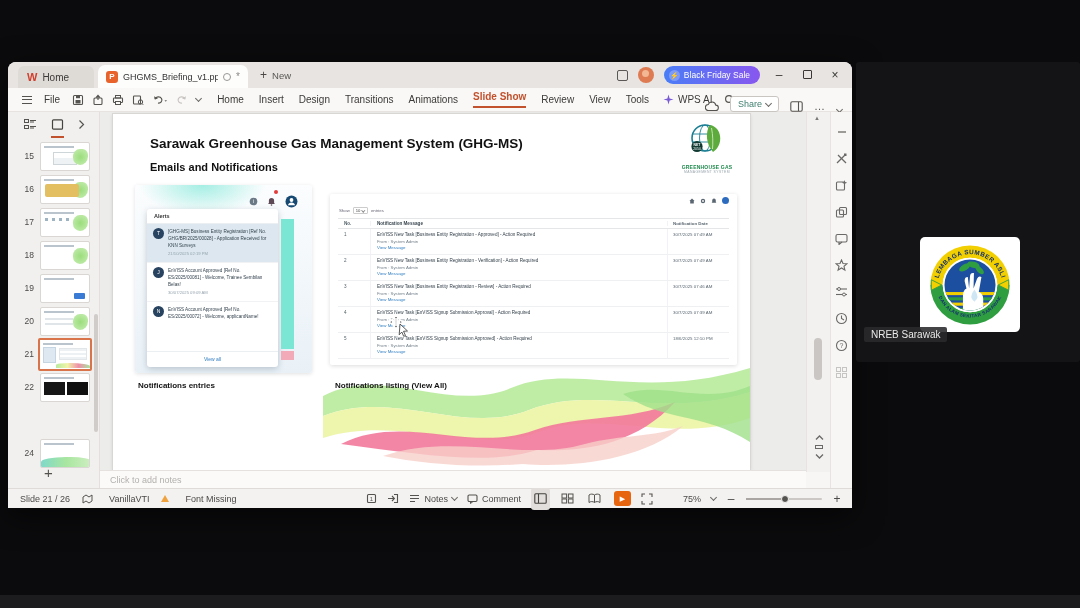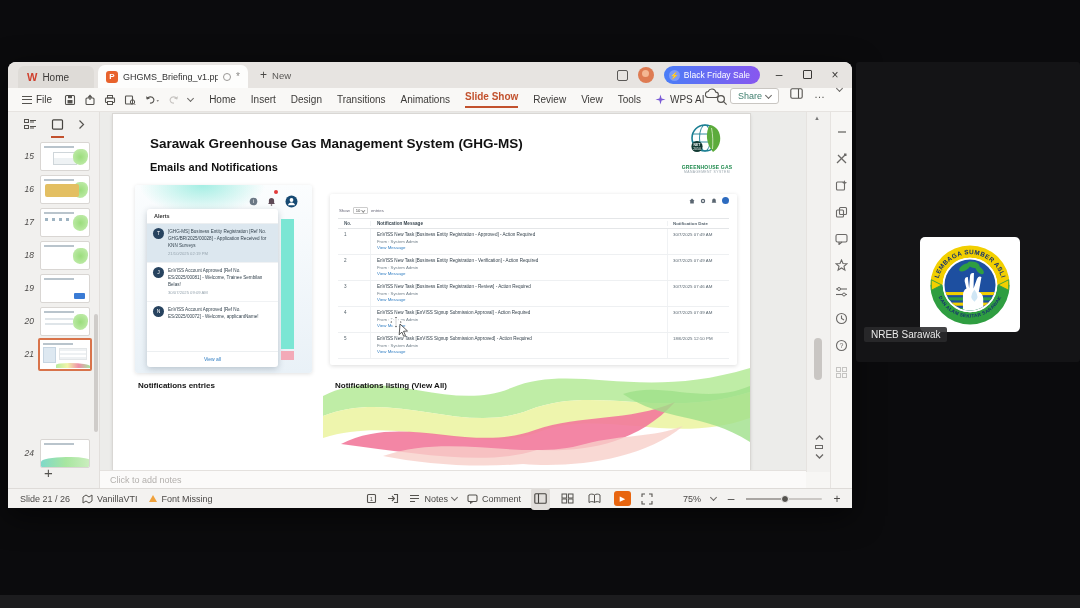--- a/index.html
+++ b/index.html
@@ -36,47 +36,47 @@
   .bfpill { height:18px; padding:0 10px 0 5px; border-radius:9px; display:flex; align-items:center; gap:4px;
     background:linear-gradient(90deg,#4a7df7,#8857ef); color:#fff; font-size:8.5px; }
   .bolt { width:11px; height:11px; border-radius:50%; background:rgba(255,255,255,.25);
     color:#fff; font-size:7px; text-align:center; line-height:11px; }
   .winbtn { font-size:12px; color:#3a3836; width:18px; text-align:center; }
   .maxbox { width:9px; height:9px; border:1.2px solid #3a3836; border-radius:1px; }
 
   
   .menubar { position:absolute; left:0; top:26px; width:844px; height:24px; background:#f9f8f6;
     border-bottom:1px solid #e6e3e0; display:flex; align-items:center; }
-  .filegrp { display:flex; align-items:center; gap:4px; margin-left:14px; }
+  .filegrp { display:flex; align-items:center; gap:12px; margin-left:14px; }
   .burger { width:10px; height:8px; border-top:1.4px solid #55534f; border-bottom:1.4px solid #55534f; position:relative; }
   .burger::after { content:""; position:absolute; left:0; top:2.4px; width:10px; height:1.4px; background:#55534f; }
   .filegrp .lbl { font-size:10px; color:#3c3a38; }
   .qicons { display:flex; align-items:center; gap:8px; margin-left:12px; }
   .qicons svg { display:block; }
   .menus { display:flex; align-items:center; gap:15px; margin-left:16px; }
   .menus .mi { font-size:10px; color:#3c3a38; white-space:nowrap; }
   .menus .mi.active { color:#c2512d; font-weight:bold; border-bottom:2px solid #c2512d; padding-bottom:4px; }
   .aigrp { display:flex; align-items:center; gap:4px; margin-left:14px; }
   .aigrp .lbl { font-size:10px; color:#3c3a38; }
-  .mb-right { position:absolute; right:10px; top:0; height:24px; display:flex; align-items:flex-start; gap:11px; }
+  .mb-right { position:absolute; right:10px; top:0; height:24px; display:flex; align-items:flex-end; gap:11px; }
   .sharebtn { height:16px; border:1px solid #c9c6c2; border-radius:3px; padding:0 7px; display:flex;
     align-items:center; gap:4px; background:#fff; }
   .sharebtn .lbl { font-size:9px; color:#3f7f6f; }
   .chev { width:5px; height:5px; border-right:1.2px solid #6a6866; border-bottom:1.2px solid #6a6866;
     transform:rotate(45deg); margin-top:-2px; }
   .dots3 { font-size:11px; color:#55534f; letter-spacing:1px; }
 
   
   .leftpanel { position:absolute; left:0; top:50px; width:92px; height:378px; background:#f1f0ee;
     border-right:1px solid #e2dfdc; }
   .lp-head { position:absolute; left:0; top:4px; width:92px; display:flex; justify-content:center; gap:14px; }
   .lp-ico { position:relative; }
   .lp-ico.active::after { content:""; position:absolute; left:0; right:0; bottom:-4px; height:2px; background:#c2512d; }
   .lprow { position:absolute; left:0; width:92px; height:31px; }
-  .lprow .num { position:absolute; left:4px; top:9px; width:22px; text-align:right; font-size:8.5px; color:#4c4a48;font-style:italic; }
+  .lprow .num { position:absolute; left:4px; top:9px; width:22px; text-align:right; font-size:8.5px; color:#4c4a48; }
   .thumb { position:absolute; left:32px; top:0; width:50px; height:29px; background:#fff;
     border:1px solid #d9d6d3; border-radius:2px; overflow:hidden; }
   .lprow.sel .thumb { left:30px; top:-2px; width:54px; height:33px; border:2px solid #d8734a; }
   .tt { position:absolute; left:3px; top:3px; width:30px; height:2px; background:#b9c4cc; }
   .blob { position:absolute; right:1px; top:6px; width:15px; height:16px;
     background:radial-gradient(circle,#9bdd7c,#c8eeb4); border-radius:50% 40% 60% 50%; }
   .t15 .grid { position:absolute; left:12px; top:9px; width:24px; height:13px; border:1px solid #cfd6da;
     background:linear-gradient(#fff 45%, #eef2f4 45%); }
   .t16 .band { position:absolute; left:4px; top:8px; width:34px; height:13px; background:#e3bf62; border-radius:2px; }
   .t17 .dots { position:absolute; left:4px; top:9px; width:26px; height:3px;
@@ -173,21 +173,21 @@
   .dim { opacity:.35; }
 
   
   .notesbar { position:absolute; left:92px; top:408px; width:706px; height:18px; background:#fbfaf9;
     border-top:1px solid #e4e1de; }
   .notesbar .ph { position:absolute; left:10px; top:4px; font-size:9px; color:#b3b0ad; }
   .statusbar { position:absolute; left:0; top:426px; width:844px; height:20px; background:#f3f2f0;
     border-top:1px solid #dedbd8; display:flex; align-items:center; }
   .sb-l { display:flex; align-items:center; gap:12px; margin-left:12px; }
   .sb-l .txt { font-size:9px; color:#4c4a48; }
-  .tplgrp,.fontgrp { display:flex; align-items:center; gap:4px; }
+  .tplgrp,.fontgrp { display:flex; align-items:center; gap:16px; }
   .warn { width:0; height:0; border-left:4px solid transparent; border-right:4px solid transparent;
     border-bottom:7px solid #f0a23c; position:relative; }
   .sb-r { position:absolute; right:10px; display:flex; align-items:center; gap:10px; height:20px; }
   .sb-grp { display:flex; align-items:center; gap:4px; }
   .sb-grp .txt { font-size:9px; color:#4c4a48; }
   .viewtgl { display:flex; align-items:center; gap:8px; }
   .vt { padding:2px 3px; border-radius:3px; }
   .vt.active { background:#e1dedb; }
   .playbtn { width:17px; height:15px; background:#e8650f; border-radius:3px; color:#fff; font-size:7px;
     text-align:center; line-height:15px; }
@@ -379,20 +379,28 @@
             <i class="blob"></i>
           </span>
       </div>
       <div class="lprow sel" style="top:228px">
         <span class="num">21</span>
         <span class="thumb t21">
             <i class="tt"></i>
             <i class="panelL"></i>
             <i class="tblR"></i>
             <i class="wv"></i>
+          </span>
+      </div>
+      <div class="lprow" style="top:261px">
+        <span class="num">22</span>
+        <span class="thumb t22">
+            <i class="tt"></i>
+            <i class="dk1"></i>
+            <i class="dk2"></i>
           </span>
       </div>
       <div class="lprow" style="top:327px">
         <span class="num">24</span>
         <span class="thumb t24">
             <i class="tt"></i>
             <i class="tw"></i>
           </span>
       </div>
       <span class="addslide">+</span>

